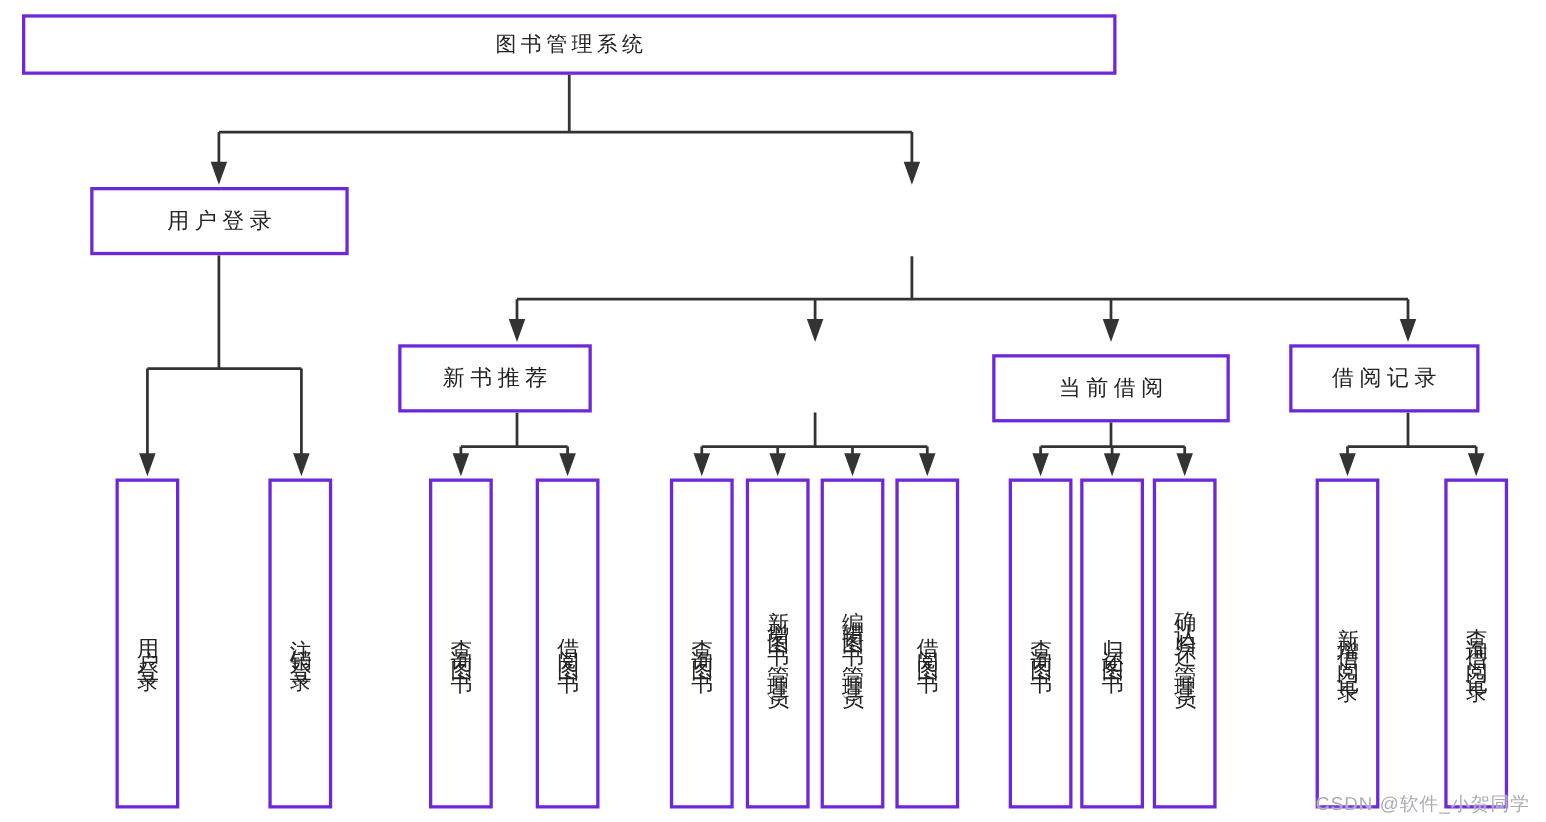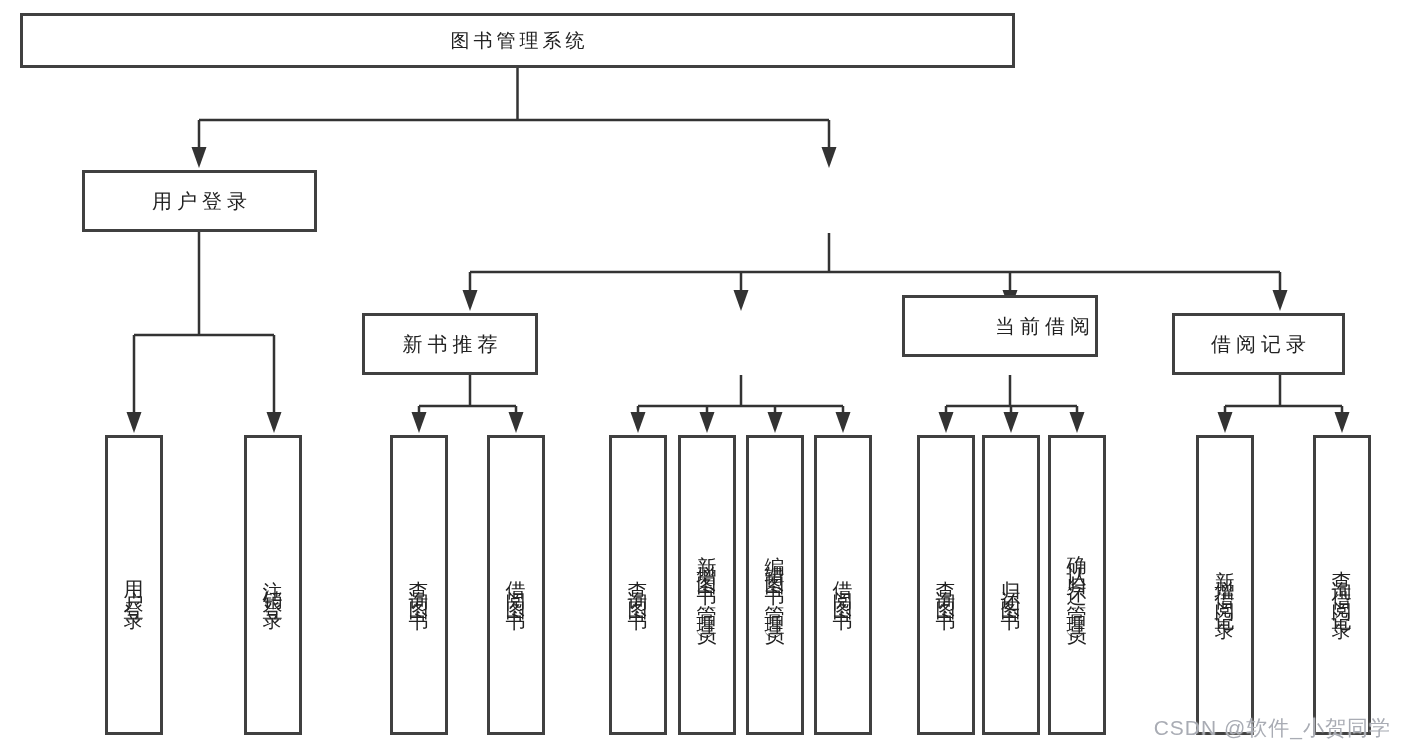--- a/index.html
+++ b/index.html
@@ -19,21 +19,21 @@
     position: absolute;
     left: 0;
     top: 0;
     width: 1405px;
     height: 747px;
   }
   .node {
     position: absolute;
     box-sizing: border-box;
     background: #ffffff;
-    border: 3px solid #404040;
+    border: 3px solid #6d28d9;
     display: flex;
     align-items: center;
     justify-content: center;
     color: #222222;
   }
   .hlabel {
     font-size: 20px;
     letter-spacing: 5px;
     text-indent: 5px; 
     white-space: nowrap;
@@ -54,21 +54,21 @@
     text-orientation: mixed;
     font-size: 20px;
     letter-spacing: 10px;
     line-height: 1;
     white-space: nowrap;
   }
   .watermark {
     position: absolute;
     right: 14px;
     bottom: 5px;
-    font-size: 21px;
+    font-size: 17px;
     letter-spacing: 1px;
     color: #a9acb4;
     text-shadow: 0 0 2px #ffffff;
     z-index: 5;
     white-space: nowrap;
   }
 </style>
 </head>
 <body>
 
@@ -125,21 +125,21 @@
     <span class="hlabel">图书管理系统</span>
   </div>
 
   <div class="node" style="left:82px; top:170px; width:235px; height:62px;">
     <span class="hlabel">用户登录</span>
   </div>
 
   <div class="node" style="left:362px; top:313px; width:176px; height:62px;">
     <span class="hlabel">新书推荐</span>
   </div>
-  <div class="node" style="left:902px; top:295px; width:196px; height:62px;justify-content:flex-end;">
+  <div class="node" style="left:902px; top:322px; width:216px; height:62px;">
     <span class="hlabel">当前借阅</span>
   </div>
   <div class="node" style="left:1172px; top:313px; width:173px; height:62px;">
     <span class="hlabel">借阅记录</span>
   </div>
 
   <div class="node leaf" style="left:105px;">
     <span class="vlabel">用户登录</span>
   </div>
   <div class="node leaf" style="left:244px;">

